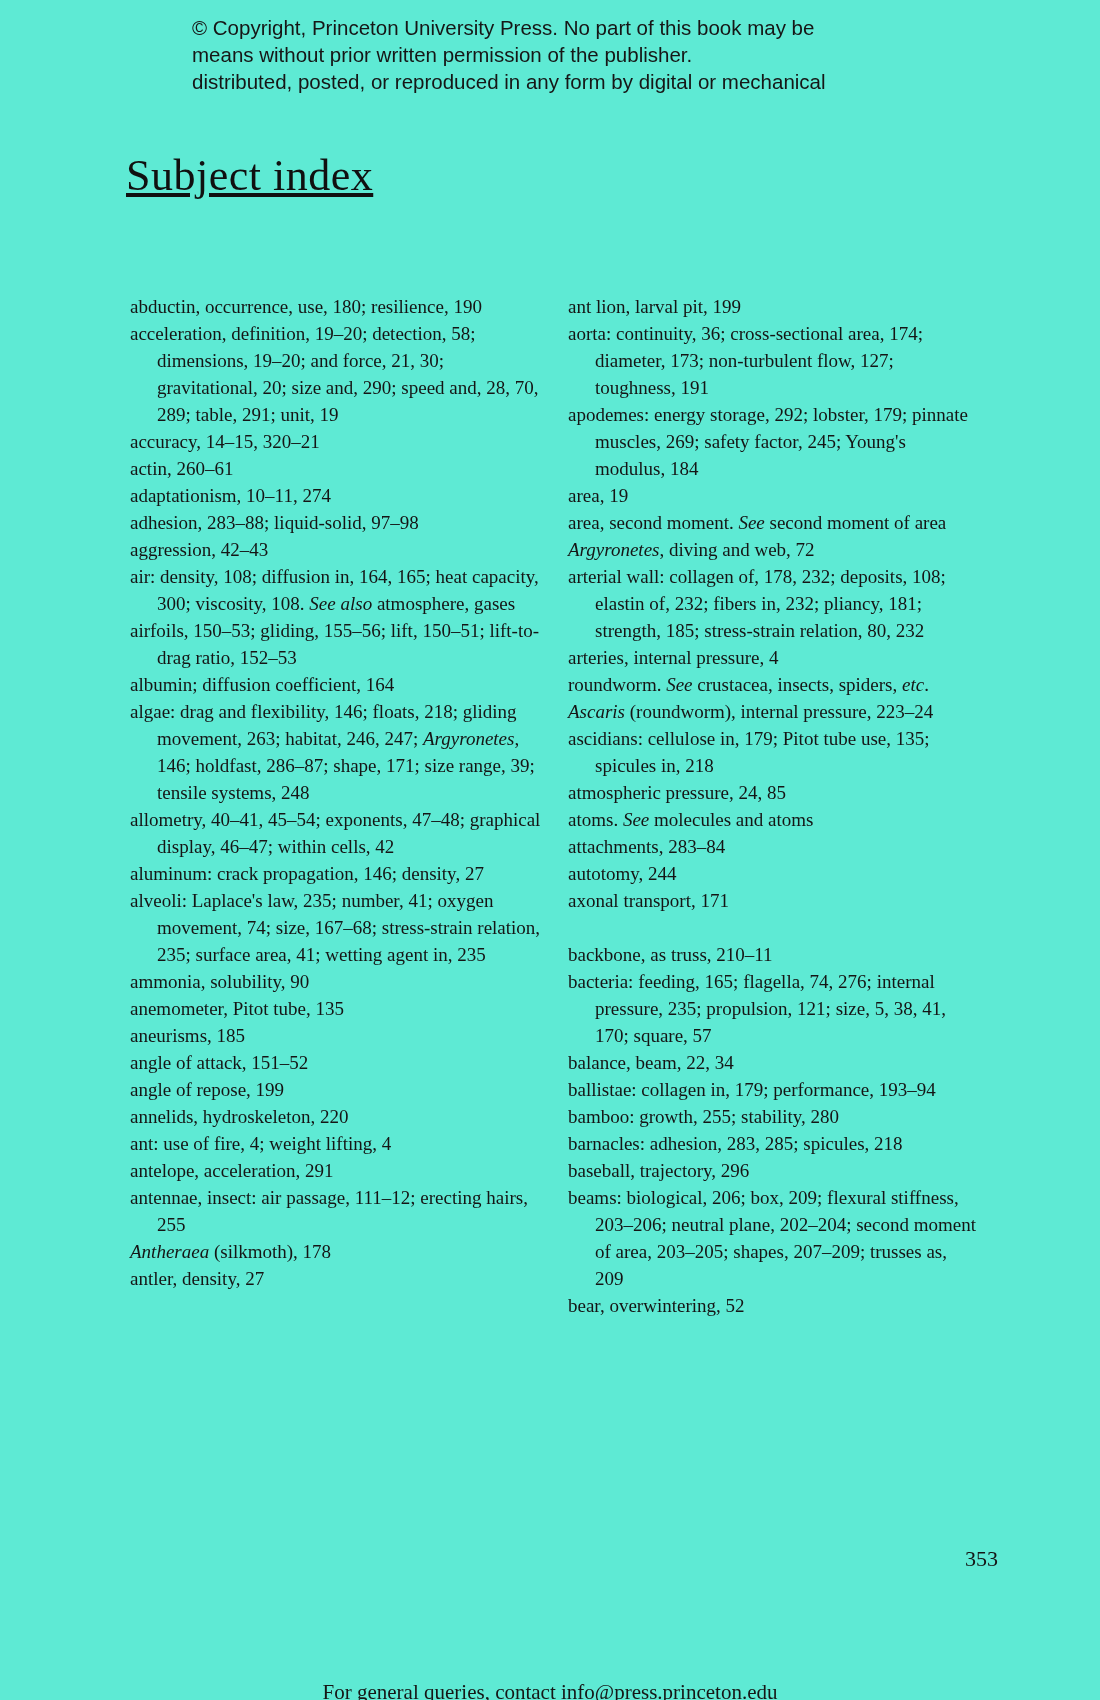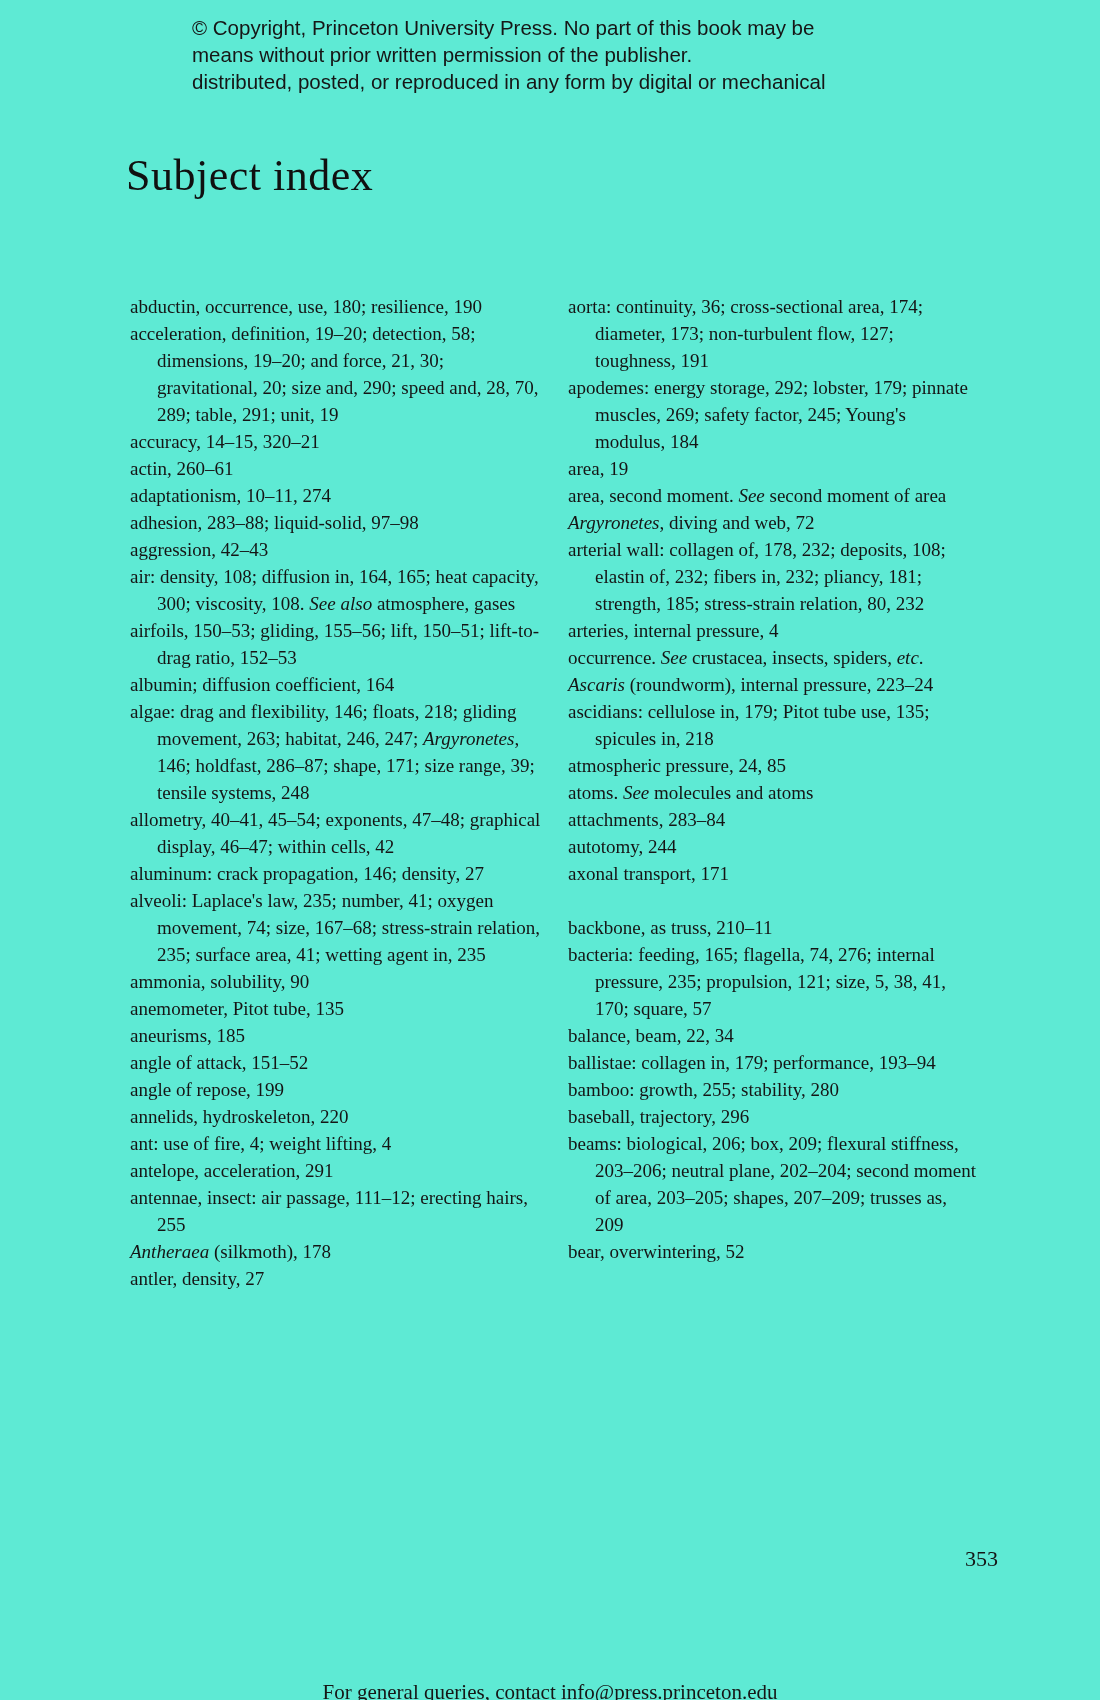--- a/index.html
+++ b/index.html
@@ -24,20 +24,21 @@
     color: #161616;
   }
   .page-title {
     position: absolute;
     left: 126px;
     top: 150px;
     font-size: 44px;
     font-weight: 400;
     letter-spacing: 0.5px;
     color: #101010;
+    text-decoration: underline;
   }
   .index-col {
     position: absolute;
     top: 293px;
     font-size: 19px;
     line-height: 27px;
     color: #151515;
   }
   .index-col.left  { left: 130px; width: 412px; }
   .index-col.right { left: 568px; width: 408px; }
@@ -101,40 +102,42 @@
       <p class="entry"><span>angle of attack, 151–52</span></p>
       <p class="entry"><span>angle of repose, 199</span></p>
       <p class="entry"><span>annelids, hydroskeleton, 220</span></p>
       <p class="entry"><span>ant: use of fire, 4; weight lifting, 4</span></p>
       <p class="entry"><span>antelope, acceleration, 291</span></p>
       <p class="entry"><span>antennae, insect: air passage, 111–12; erecting hairs, 255</span></p>
       <p class="entry"><i>Antheraea</i><span> (silkmoth), 178</span></p>
       <p class="entry"><span>antler, density, 27</span></p>
     </div>
   <div class="index-col right">
+      <p class="entry"><span>ant lion, larval pit, 199</span></p>
       <p class="entry"><span>aorta: continuity, 36; cross-sectional area, 174; diameter, 173; non-turbulent flow, 127; toughness, 191</span></p>
       <p class="entry"><span>apodemes: energy storage, 292; lobster, 179; pinnate muscles, 269; safety factor, 245; Young's modulus, 184</span></p>
       <p class="entry"><span>area, 19</span></p>
       <p class="entry"><span>area, second moment. </span><i>See</i><span> second moment of area</span></p>
       <p class="entry"><i>Argyronetes</i><span>, diving and web, 72</span></p>
       <p class="entry"><span>arterial wall: collagen of, 178, 232; deposits, 108; elastin of, 232; fibers in, 232; pliancy, 181; strength, 185; stress-strain relation, 80, 232</span></p>
       <p class="entry"><span>arteries, internal pressure, 4</span></p>
-      <p class="entry"><span>occurrence. </span><i>See</i><span> crustacea, insects, spiders, </span><i>etc</i><span>.</span></p>
+      <p class="entry"><span>roundworm. </span><i>See</i><span> crustacea, insects, spiders, </span><i>etc</i><span>.</span></p>
       <p class="entry"><i>Ascaris</i><span> (roundworm), internal pressure, 223–24</span></p>
       <p class="entry"><span>ascidians: cellulose in, 179; Pitot tube use, 135; spicules in, 218</span></p>
       <p class="entry"><span>atmospheric pressure, 24, 85</span></p>
       <p class="entry"><span>atoms. </span><i>See</i><span> molecules and atoms</span></p>
       <p class="entry"><span>attachments, 283–84</span></p>
       <p class="entry"><span>autotomy, 244</span></p>
       <p class="entry"><span>axonal transport, 171</span></p>
       <p class="entry gap"><span>backbone, as truss, 210–11</span></p>
       <p class="entry"><span>bacteria: feeding, 165; flagella, 74, 276; internal pressure, 235; propulsion, 121; size, 5, 38, 41, 170; square, 57</span></p>
       <p class="entry"><span>balance, beam, 22, 34</span></p>
       <p class="entry"><span>ballistae: collagen in, 179; performance, 193–94</span></p>
       <p class="entry"><span>bamboo: growth, 255; stability, 280</span></p>
+      <p class="entry"><span>barnacles: adhesion, 283, 285; spicules, 218</span></p>
       <p class="entry"><span>baseball, trajectory, 296</span></p>
       <p class="entry"><span>beams: biological, 206; box, 209; flexural stiffness, 203–206; neutral plane, 202–204; second moment of area, 203–205; shapes, 207–209; trusses as, 209</span></p>
       <p class="entry"><span>bear, overwintering, 52</span></p>
     </div>
 
   <div class="page-number">353</div>
 
   <div class="footer">For general queries, contact info@press.princeton.edu</div>
 
 </div>

